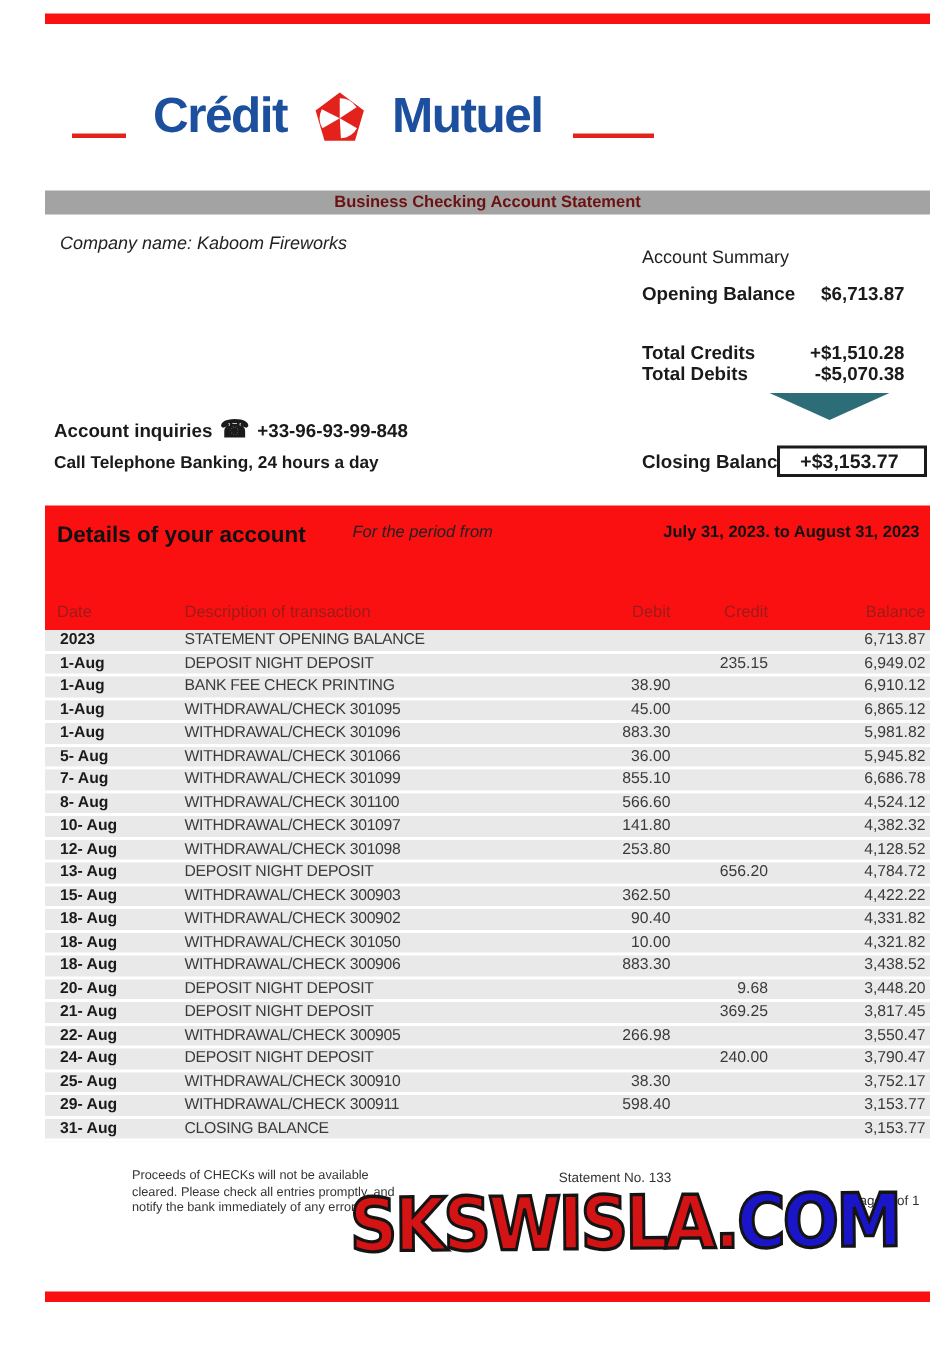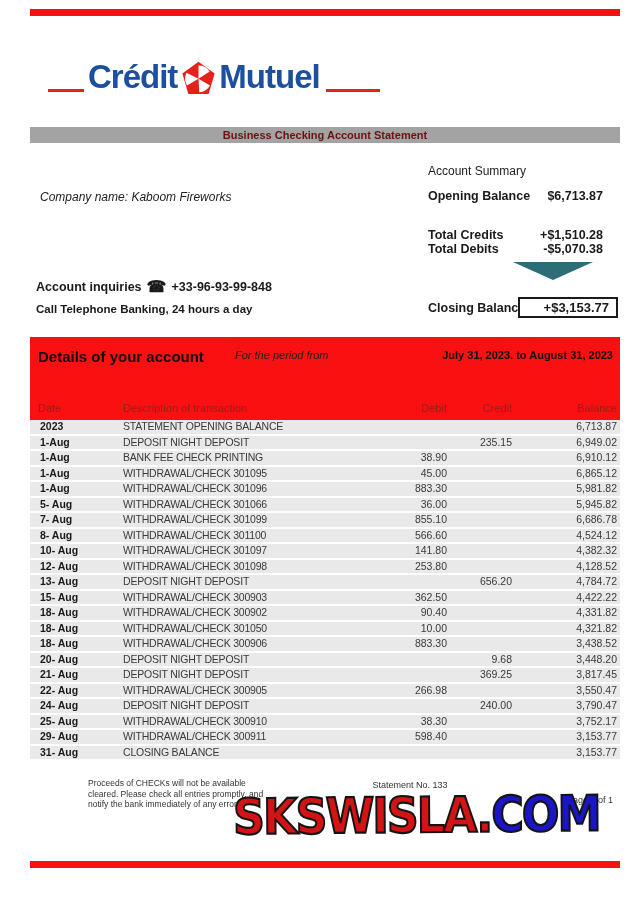--- a/index.html
+++ b/index.html
@@ -6,49 +6,49 @@
   .page{
     position:relative;width:631px;height:897px;background:#ffffff;
     font-family:"Liberation Sans",sans-serif;overflow:hidden;color:#1a1a1a;
   }
   .abs{position:absolute;}
 
   
   .page-bar{left:30px;width:590px;height:7px;background:#fa1010;}
 
   
-  .logo-row{left:48px;top:60px;display:flex;align-items:flex-start;}
+  .logo-row{left:48px;top:60px;display:flex;align-items:flex-start;gap:14px;}
   .logo-line{height:3px;background:#e3221c;margin-top:29px;}
   .logo-line.l{width:36px;margin-right:4px;}
   .logo-line.r{width:54px;margin-left:6px;}
   .logo-word{font-size:33px;font-weight:bold;color:#1c4f9e;letter-spacing:-1px;line-height:34px;}
   .logo-emblem{margin:1px 2px 0 3px;}
 
   
   .band1{left:30px;top:127px;width:590px;height:16px;background:#a3a3a3;
          display:flex;align-items:center;justify-content:center;}
   .band1 span{font-size:11px;font-weight:bold;color:#6b1111;}
 
-  .company{left:40px;top:155px;font-size:12px;font-style:italic;color:#222;margin-top:35px;}
+  .company{left:40px;top:155px;font-size:12px;font-style:italic;color:#222;}
 
   
   .sum-title{left:428px;top:164px;font-size:12px;color:#222;}
   .sum-row{left:428px;width:175px;font-size:12.5px;font-weight:bold;display:flex;justify-content:space-between;}
   .sum-row .v{text-align:center;}
   .arrow-down{left:513px;top:262px;width:0;height:0;
      border-left:40px solid transparent;border-right:40px solid transparent;
      border-top:18px solid #2d6d78;}
 
   .inquiries{left:36px;top:280px;font-size:12.5px;font-weight:bold;display:flex;align-items:center;gap:5px;}
   .phone-icon{font-size:16px;line-height:12px;}
   .hours{left:36px;top:303px;font-size:11.5px;font-weight:bold;}
 
   .closing-label{left:428px;top:301px;font-size:12.5px;font-weight:bold;}
   .closing-box{left:518px;top:297px;width:100px;height:21px;background:#fff;border:2px solid #1a1a1a;
-     display:flex;align-items:center;justify-content:flex-end;padding-right:7px;box-sizing:border-box;
+     display:flex;align-items:center;justify-content:flex-end;padding-right:17px;box-sizing:border-box;
      font-size:13px;font-weight:bold;}
 
   
   .band2{left:30px;top:337px;width:590px;height:83px;background:#fa1010;}
   .band2 .title{position:absolute;left:8px;top:11px;font-size:15px;font-weight:bold;color:#111;}
   .band2 .period-label{position:absolute;left:205px;top:12px;font-size:11px;font-style:italic;color:#222;}
   .band2 .period{position:absolute;right:7px;top:12px;font-size:11px;font-weight:bold;color:#111;}
   .band2 .col{position:absolute;bottom:6px;font-size:11px;color:#9c1b1b;}
   .col-date{left:8px;}
   .col-desc{left:93px;}

